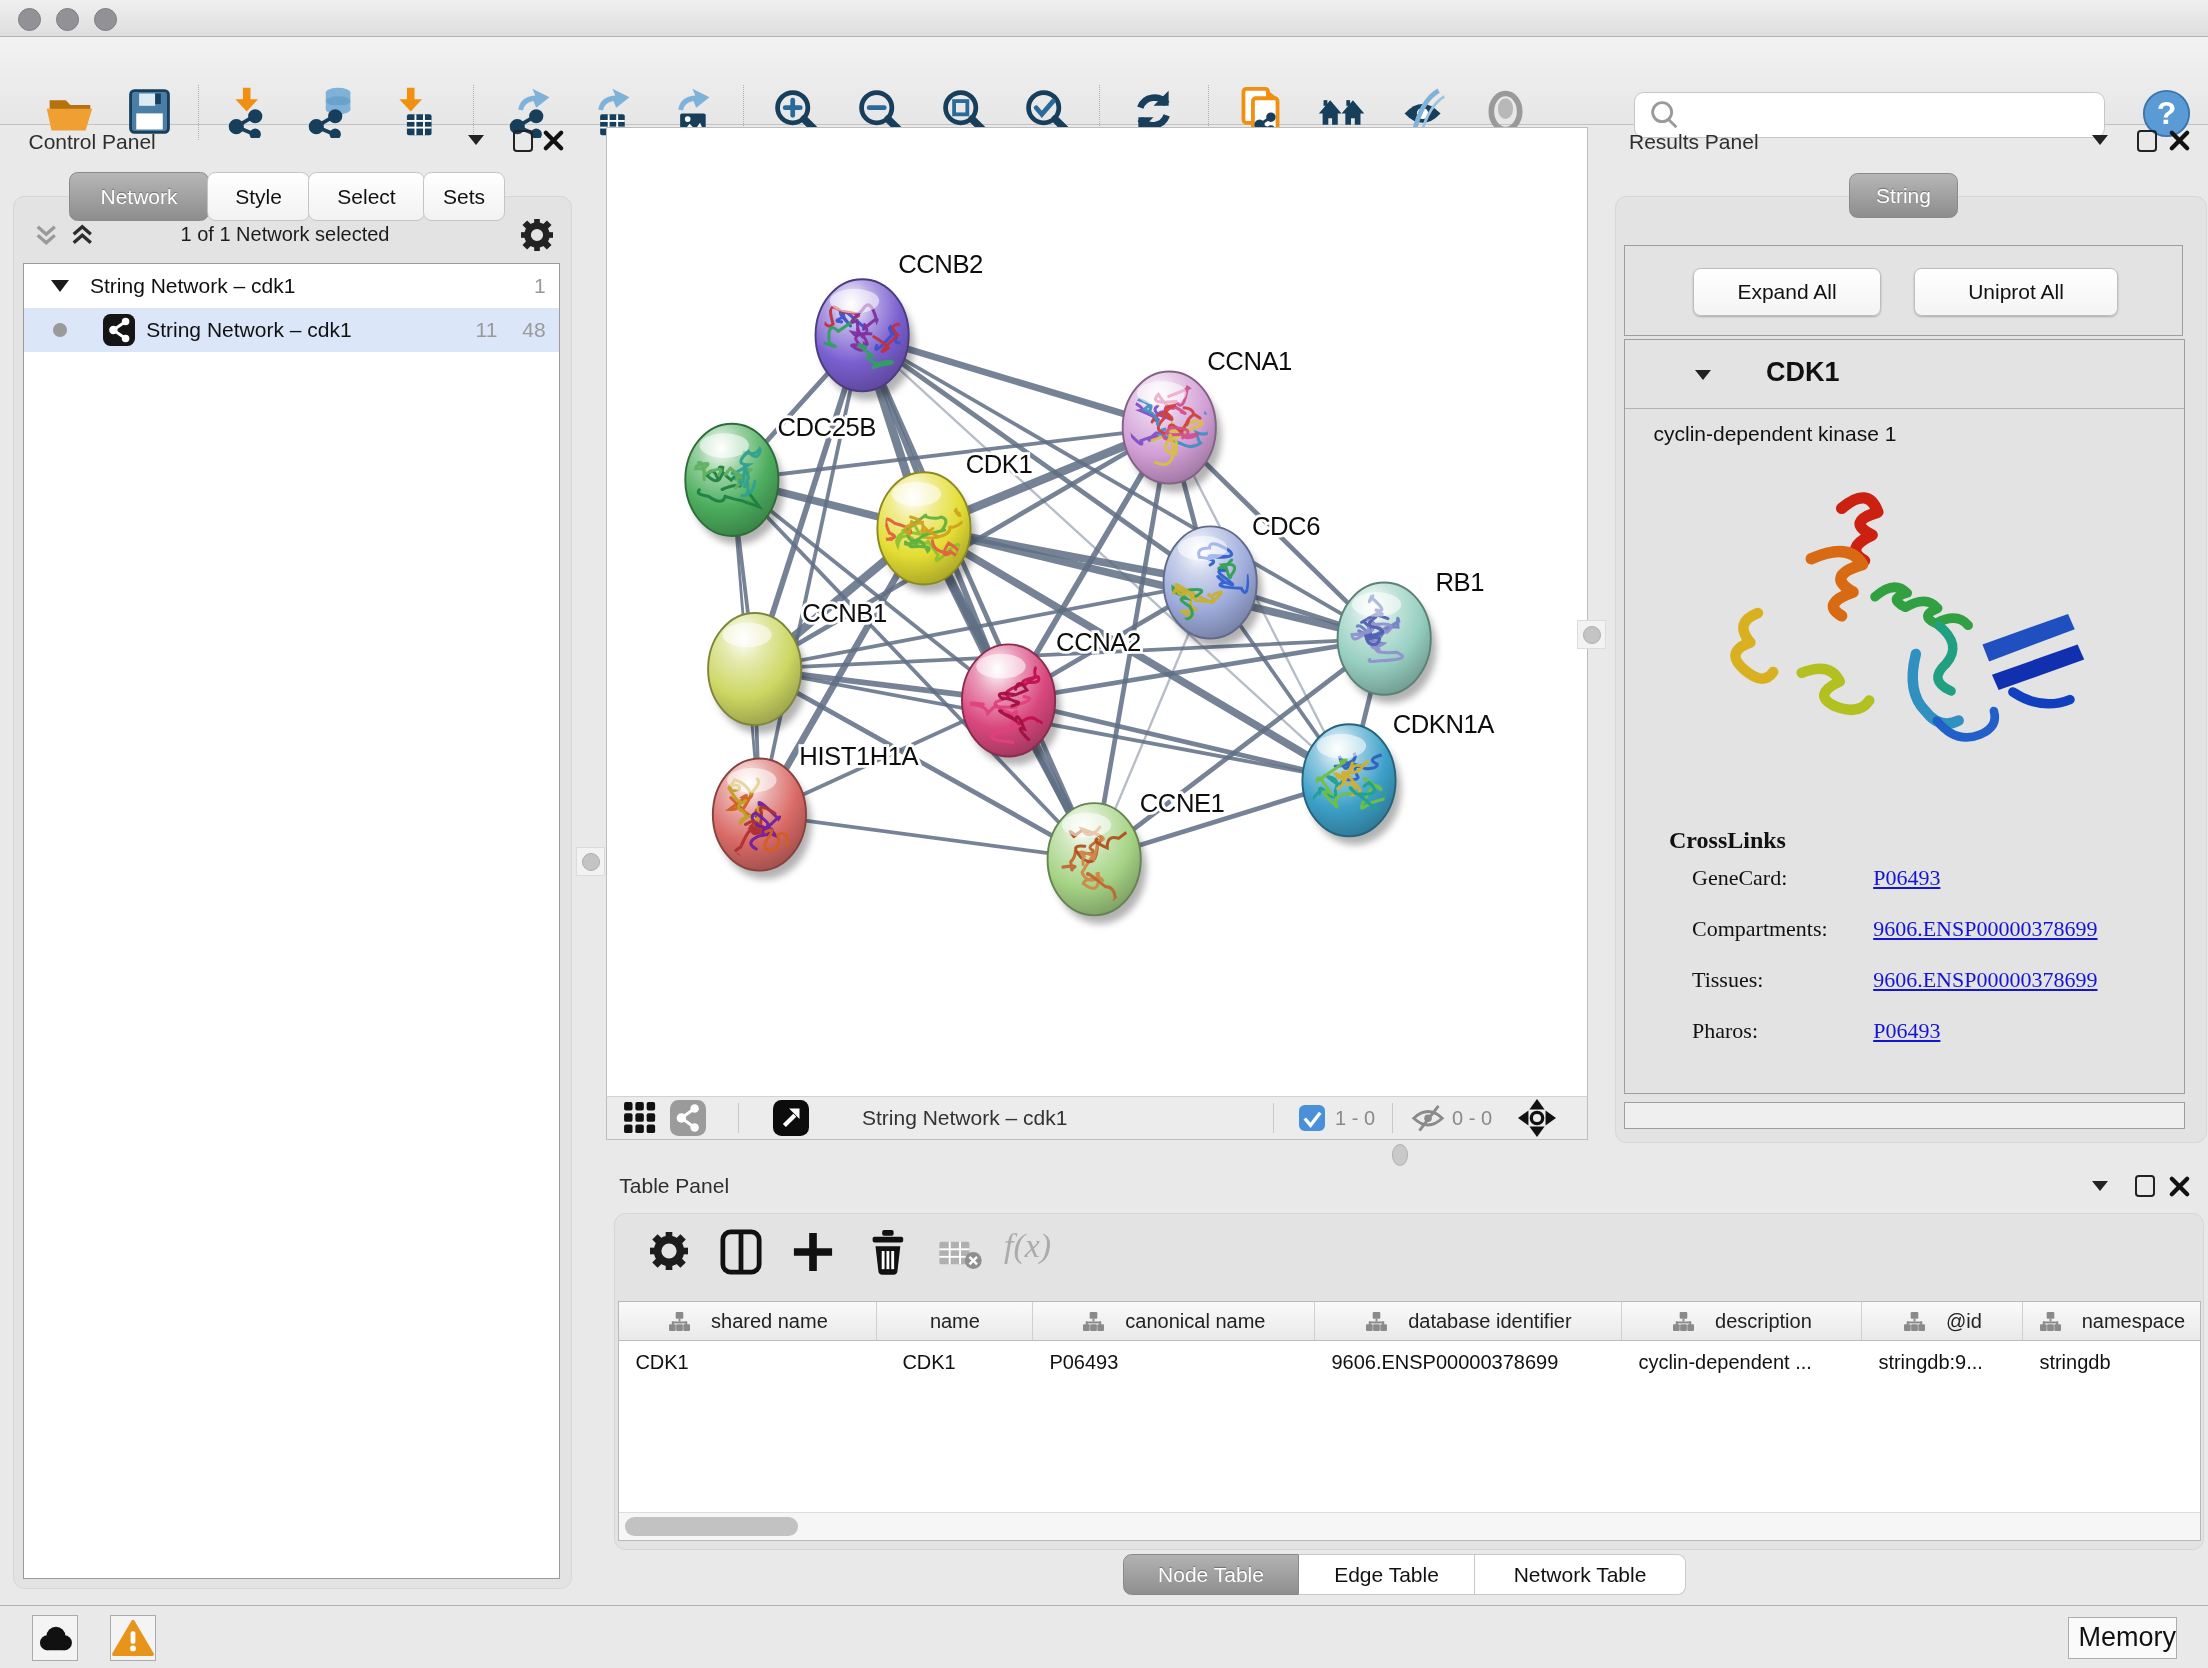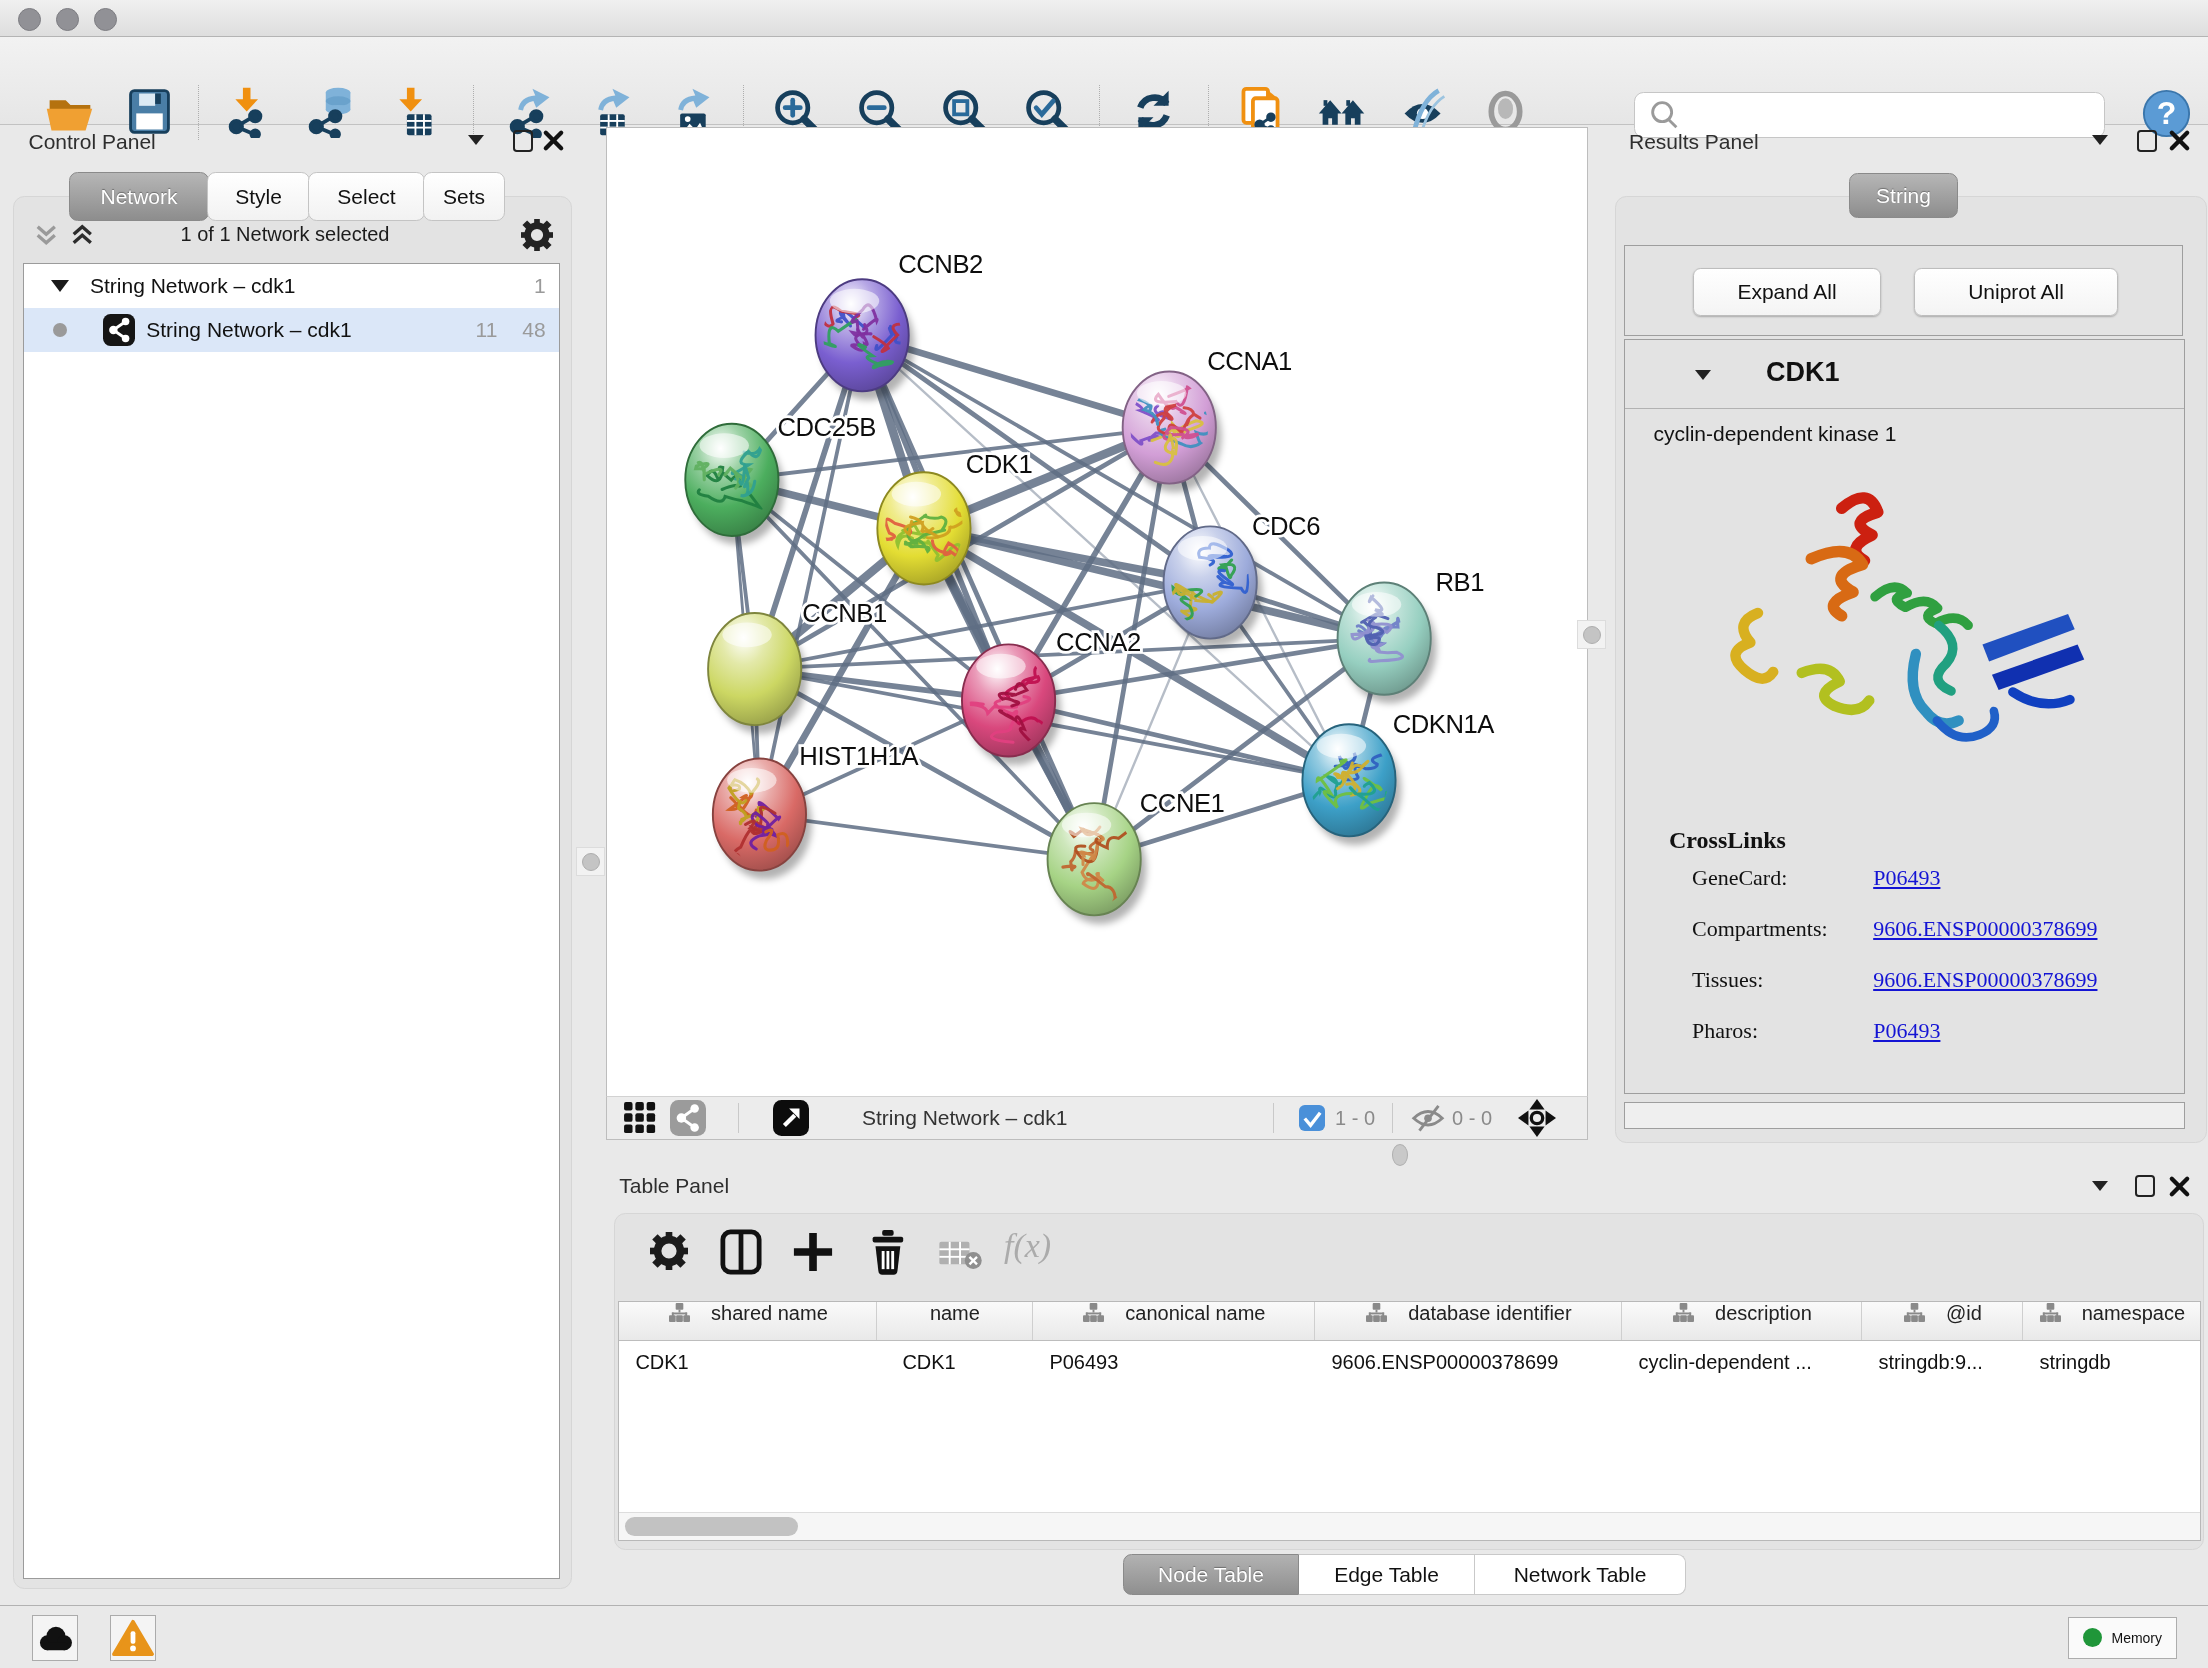--- a/index.html
+++ b/index.html
@@ -38,21 +38,21 @@
     border:1px solid #bdbdbd;border-top:1px solid #d2d2d2;}
   .stripsep{top:5.7px;height:30px;border-left:1px solid #c9c9c9;}
   .graytxt{color:#8a8a8a;font-size:20px;}
   
   .serif{font-family:"Liberation Serif",serif;}
   .xlink{color:#1414d4;text-decoration:underline;}
   .btn{background:linear-gradient(#ffffff,#f4f4f4);border:1px solid #bdbdbd;border-radius:7.6px;
        box-shadow:0 1px 1.9px rgba(0,0,0,.25);font-size:21px;color:#111;
        display:flex;align-items:center;justify-content:center;}
   
-  .thcell{display:flex;align-items:flex-start;justify-content:center;gap:20px;font-size:20px;color:#222;
+  .thcell{display:flex;align-items:center;justify-content:center;gap:20px;font-size:20px;color:#222;
           border-right:1px solid #cfcfcf;height:38px;box-sizing:border-box;}
   .tdcell{font-size:20px;color:#111;padding-left:16px;box-sizing:border-box;display:flex;align-items:center;}
   .seg{height:39px;font-size:21px;display:flex;align-items:center;justify-content:center;
        background:#fff;border:1px solid #c9c9c9;color:#111;}
   .seg.sel{background:linear-gradient(#b2b2b2,#8f8f8f);color:#fff;border-color:#8a8a8a;
        text-shadow:0 -1px 1px rgba(0,0,0,.35);}
   
   .statusbar{left:0;top:1605px;width:2208px;height:63px;background:#e9e9e9;border-top:1.9px solid #b2b2b2;}
   .sqbtn{width:44px;height:44px;background:#f4f4f4;border:1.9px solid #ababab;display:flex;
          align-items:center;justify-content:center;}
@@ -961,16 +961,16 @@
   </div>
   <div class="abs sqbtn" style="left:110px;top:8.6px">
     <svg width="42" height="38" viewBox="0 0 44 40">
         <path d="M22,3 L42,37 H2 Z" fill="#e8941a" stroke="#e8941a" stroke-width="4" stroke-linejoin="round"></path>
         <rect x="19.5" y="13" width="5" height="13" rx="2" fill="#fff"></rect>
         <circle cx="22" cy="31" r="3" fill="#fff"></circle>
       </svg>
   </div>
   <div class="abs" style="left:2068px;top:10.5px;width:107px;height:40px;background:#fafafa;border:1.9px solid #adadad;display:flex;align-items:center;justify-content:center;gap:9.5px">
     <span style="width:19px;height:19px;border-radius:50%;background:#1f9639"></span>
-    <span style="font-size:14px;color:#111">Memory</span>
+    <span style="font-size:27px;color:#111">Memory</span>
   </div>
 </div>
 
 
 </body></html>

